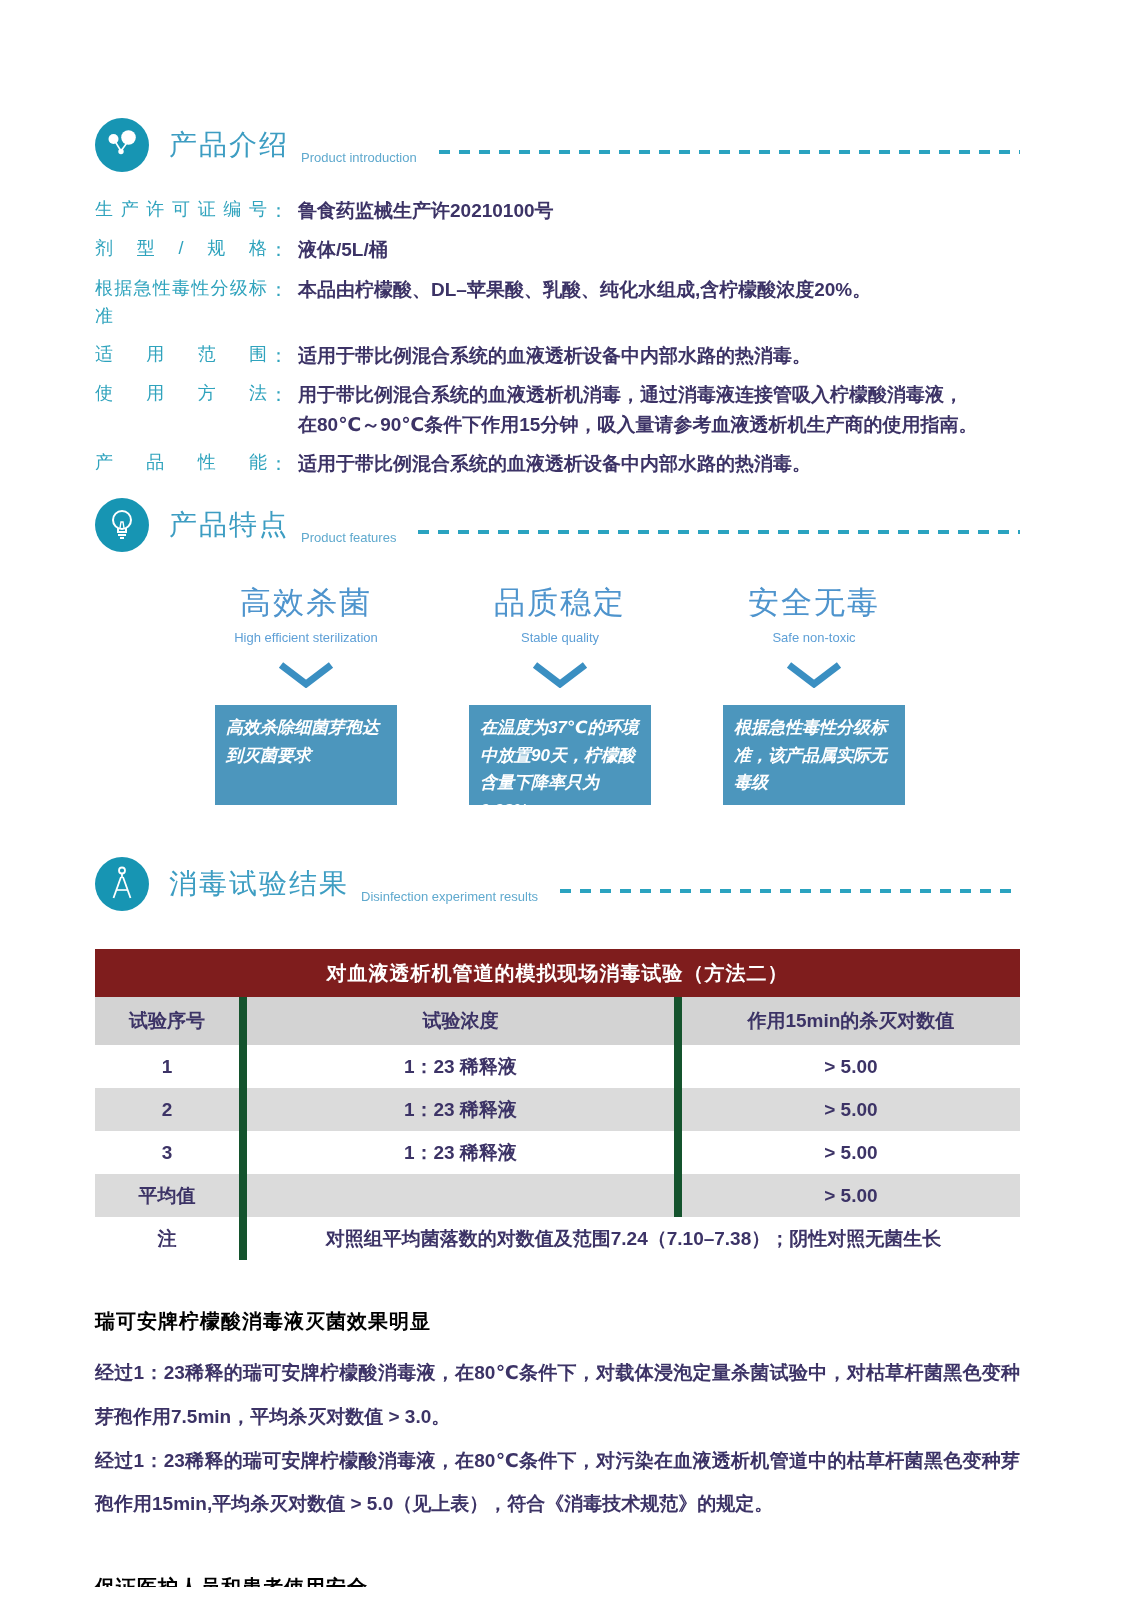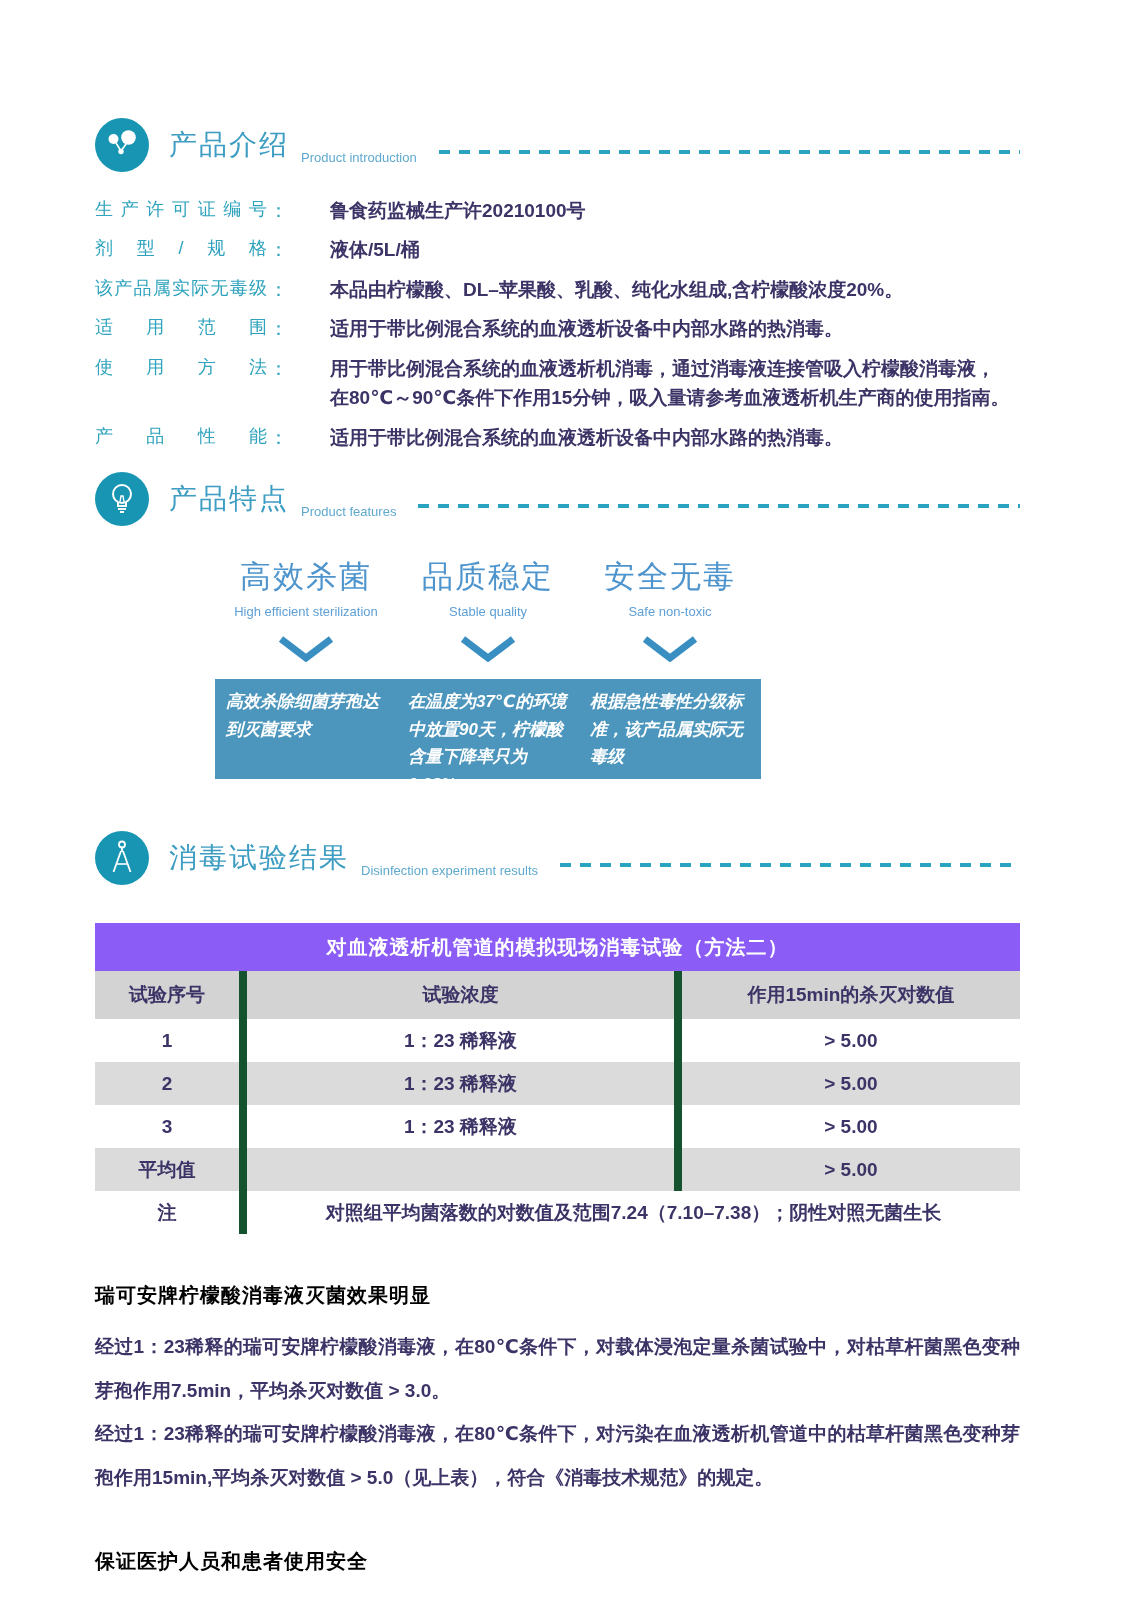--- a/index.html
+++ b/index.html
@@ -18,35 +18,35 @@
   .sec-title{font-size:28px;color:#3d9dc2;margin-left:20px;letter-spacing:2px;white-space:nowrap;}
   .sec-sub{font-size:13px;color:#5fa9ce;margin-left:12px;align-self:flex-end;padding-bottom:7px;white-space:nowrap;}
   .sec-dash{flex:1;height:4px;margin-left:22px;margin-top:14px;
     background:repeating-linear-gradient(90deg,#2aa3c0 0 11px,transparent 11px 20px);}
   
   .info{margin-top:24px;}
   .info-row{display:flex;margin-bottom:10px;font-size:19px;line-height:1.55;}
   .info-label{width:172px;flex-shrink:0;color:#2fa3bd;font-size:18px;
     text-align:justify;text-align-last:justify;}
   .info-colon{color:#2fa3bd;margin:0 10px 0 2px;flex-shrink:0;}
-  .info-value{color:#3c3366;font-weight:bold;white-space:pre-line;margin-left:32px;}
+  .info-value{color:#3c3366;font-weight:bold;white-space:pre-line;}
   
   .features-header{margin-top:20px;}
-  .features-row{width:690px;margin:30px 0 0 120px;display:flex;justify-content:flex-start;}
+  .features-row{width:690px;margin:30px 0 0 120px;display:flex;justify-content:space-between;}
   .feature{width:182px;display:flex;flex-direction:column;align-items:center;text-align:center;}
   .feature-title{font-size:31px;color:#4e94cd;letter-spacing:2px;white-space:nowrap;}
   .feature-sub{font-size:13px;color:#5d9fd6;margin-top:6px;white-space:nowrap;}
   .feature-chevron{margin:17px 0 13px;}
   .feature-box{width:182px;height:100px;box-sizing:border-box;background:#4c96bd;color:#ffffff;
     font-size:17px;font-weight:bold;text-align:left;padding:9px 11px;line-height:1.62;font-style:italic;}
   
   .results-header{margin-top:52px;}
   table.results{width:100%;margin-top:38px;border-collapse:collapse;table-layout:fixed;}
   table.results td,table.results th{padding:0;}
-  .t-caption td{background:#8b5cf6;color:#ffffff;font-size:20px;font-weight:bold;
+  .t-caption td{background:#7f1d1d;color:#ffffff;font-size:20px;font-weight:bold;
     height:48px;text-align:center;letter-spacing:1px;}
   .t-head th{background:#d3d3d3;color:#3c3366;font-size:19px;font-weight:bold;height:48px;text-align:center;}
   .t-row td{color:#3c3366;font-size:19px;font-weight:bold;height:43px;text-align:center;}
   .t-row.alt td{background:#dbdbdb;}
   .t-head th + th, .t-row td + td{border-left:8px solid #14532d;}
   .col-1{width:16%;} .col-2{width:47%;} .col-3{width:37%;}
   
   .para-heading{margin-top:48px;color:#000000;font-size:20px;font-weight:bold;letter-spacing:1px;}
   .para-body{margin-top:16px;color:#3c3366;font-size:19px;font-weight:bold;line-height:2.3;
     white-space:pre-line;text-align:justify;}
@@ -77,21 +77,21 @@
       <span class="info-label">生产许可证编号</span>
       <span class="info-colon">：</span>
       <span class="info-value">鲁食药监械生产许20210100号</span>
     </div>
     <div class="info-row">
       <span class="info-label">剂型/规格</span>
       <span class="info-colon">：</span>
       <span class="info-value">液体/5L/桶</span>
     </div>
     <div class="info-row">
-      <span class="info-label">该产品属实际无毒级</span>
+      <span class="info-label">根据急性毒性分级标准</span>
       <span class="info-colon">：</span>
       <span class="info-value">本品由柠檬酸、DL–苹果酸、乳酸、纯化水组成,含柠檬酸浓度20%。</span>
     </div>
     <div class="info-row">
       <span class="info-label">适用范围</span>
       <span class="info-colon">：</span>
       <span class="info-value">适用于带比例混合系统的血液透析设备中内部水路的热消毒。</span>
     </div>
     <div class="info-row">
       <span class="info-label">使用方法</span>

